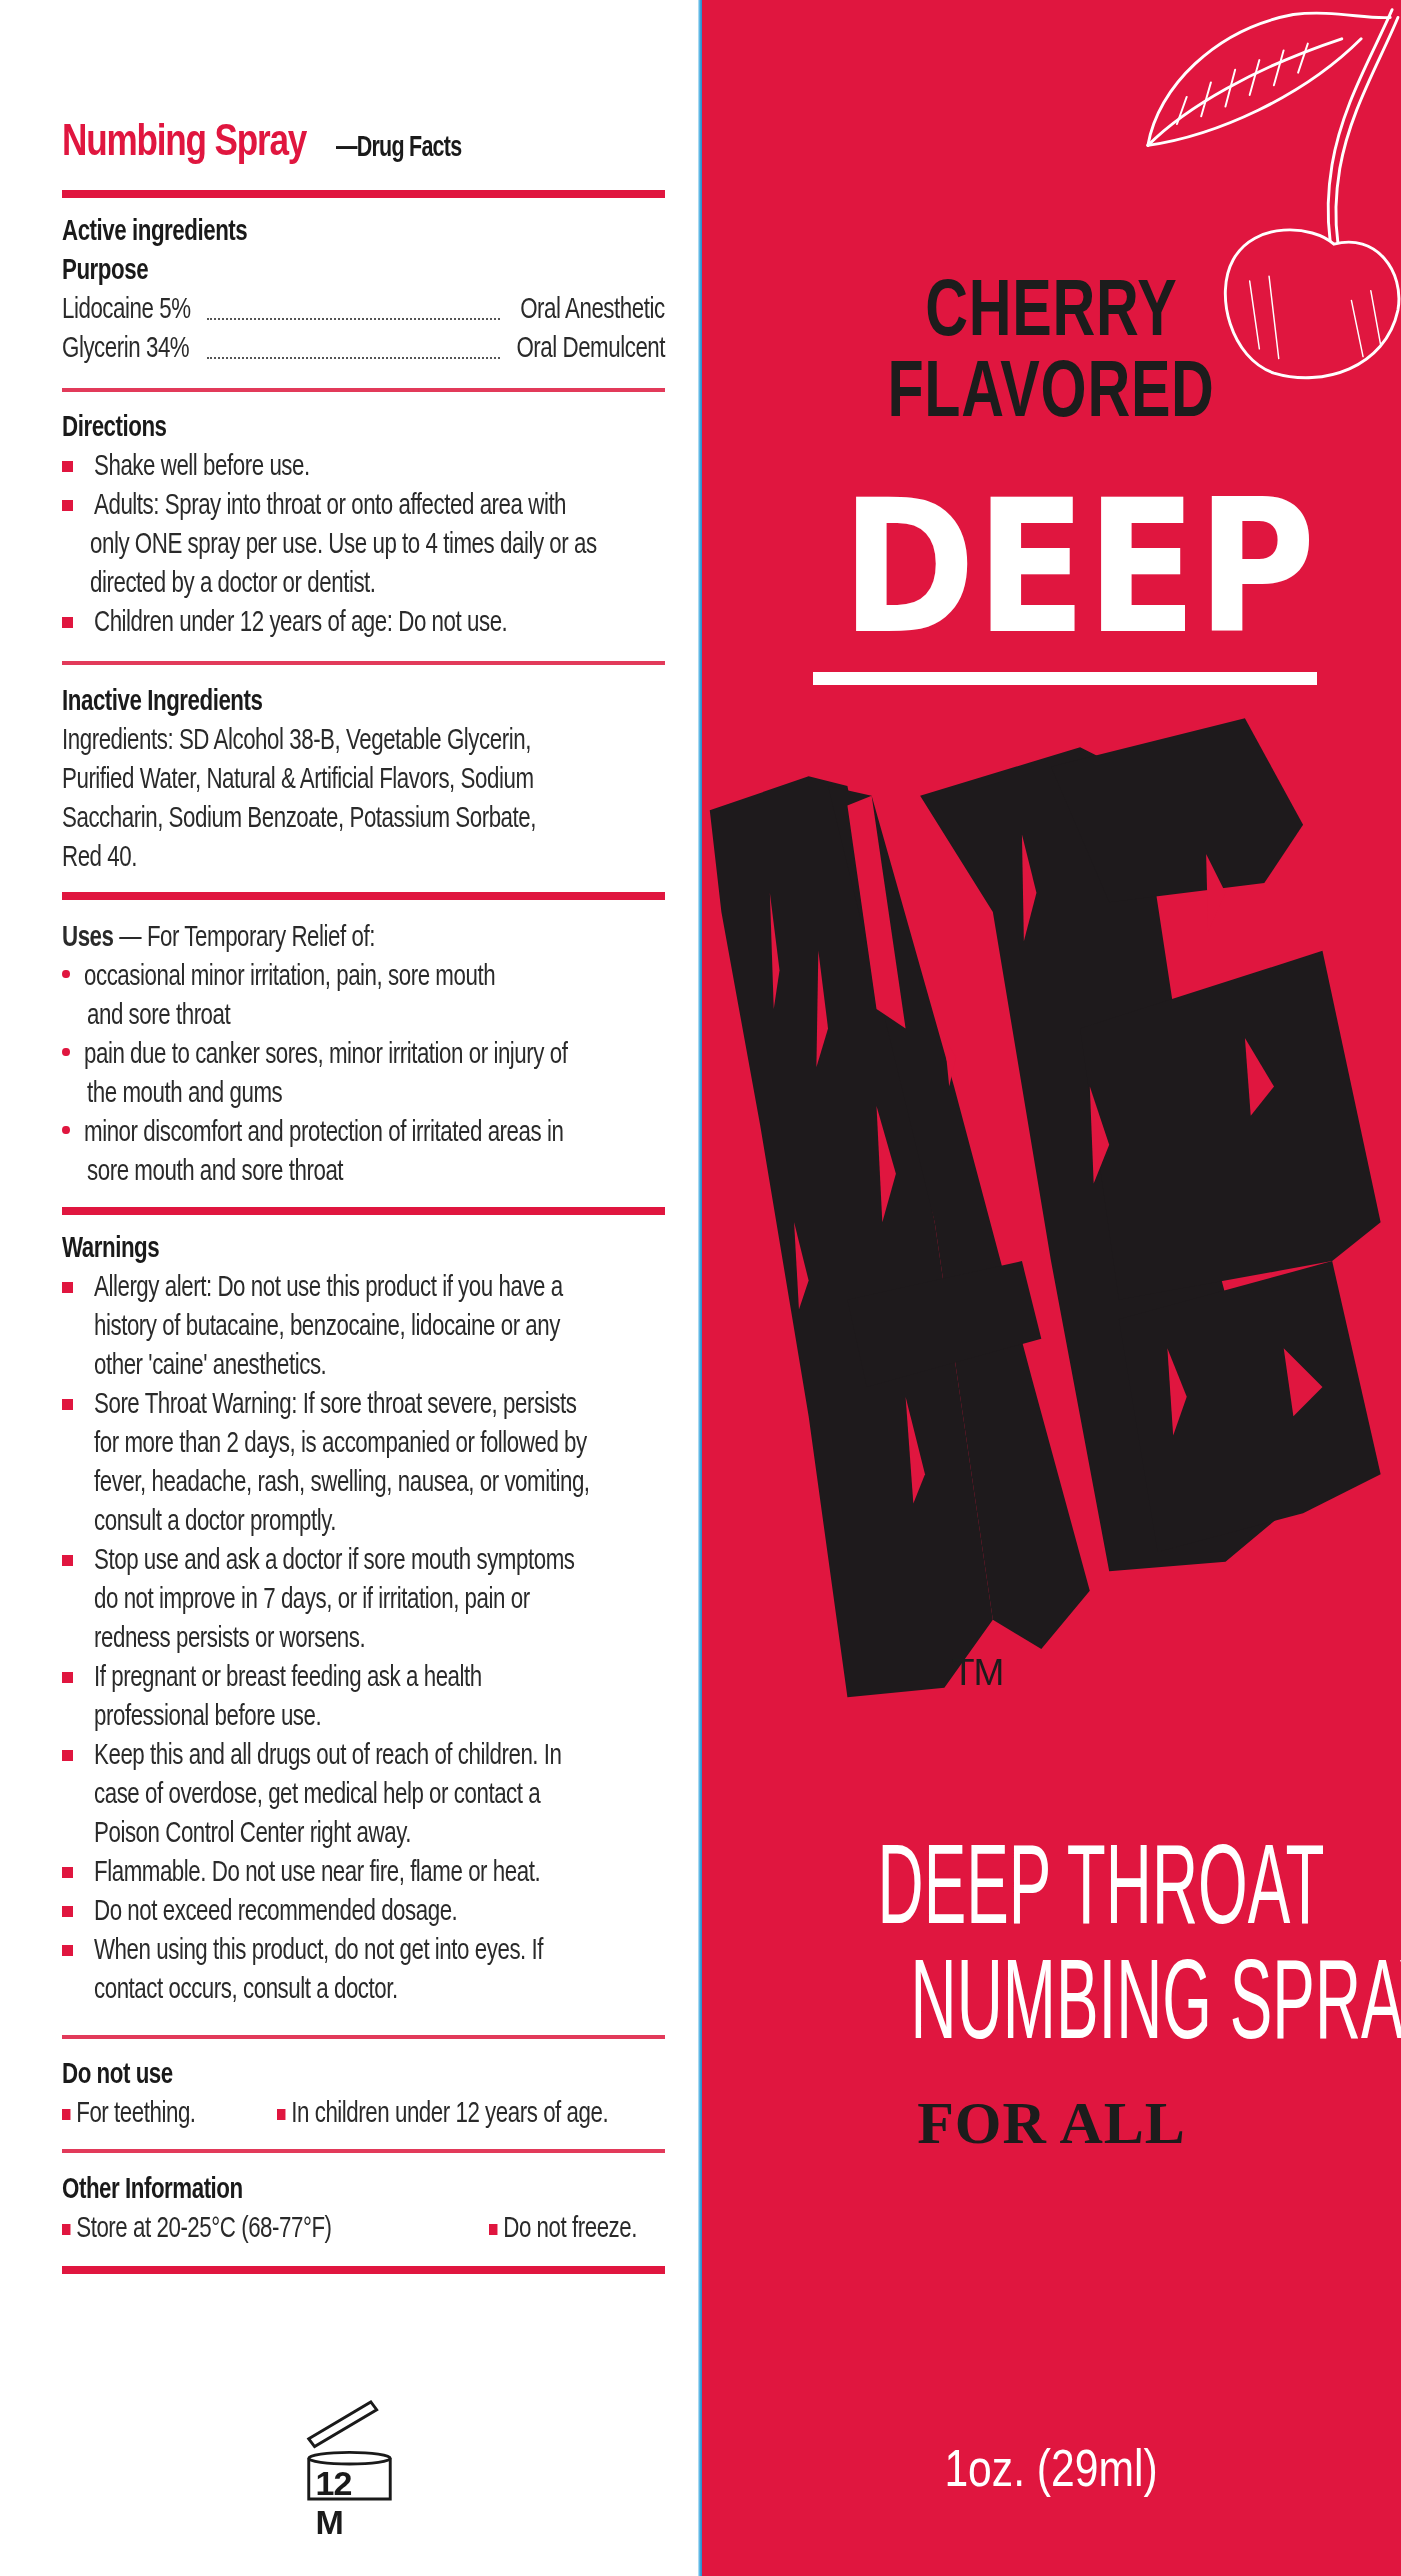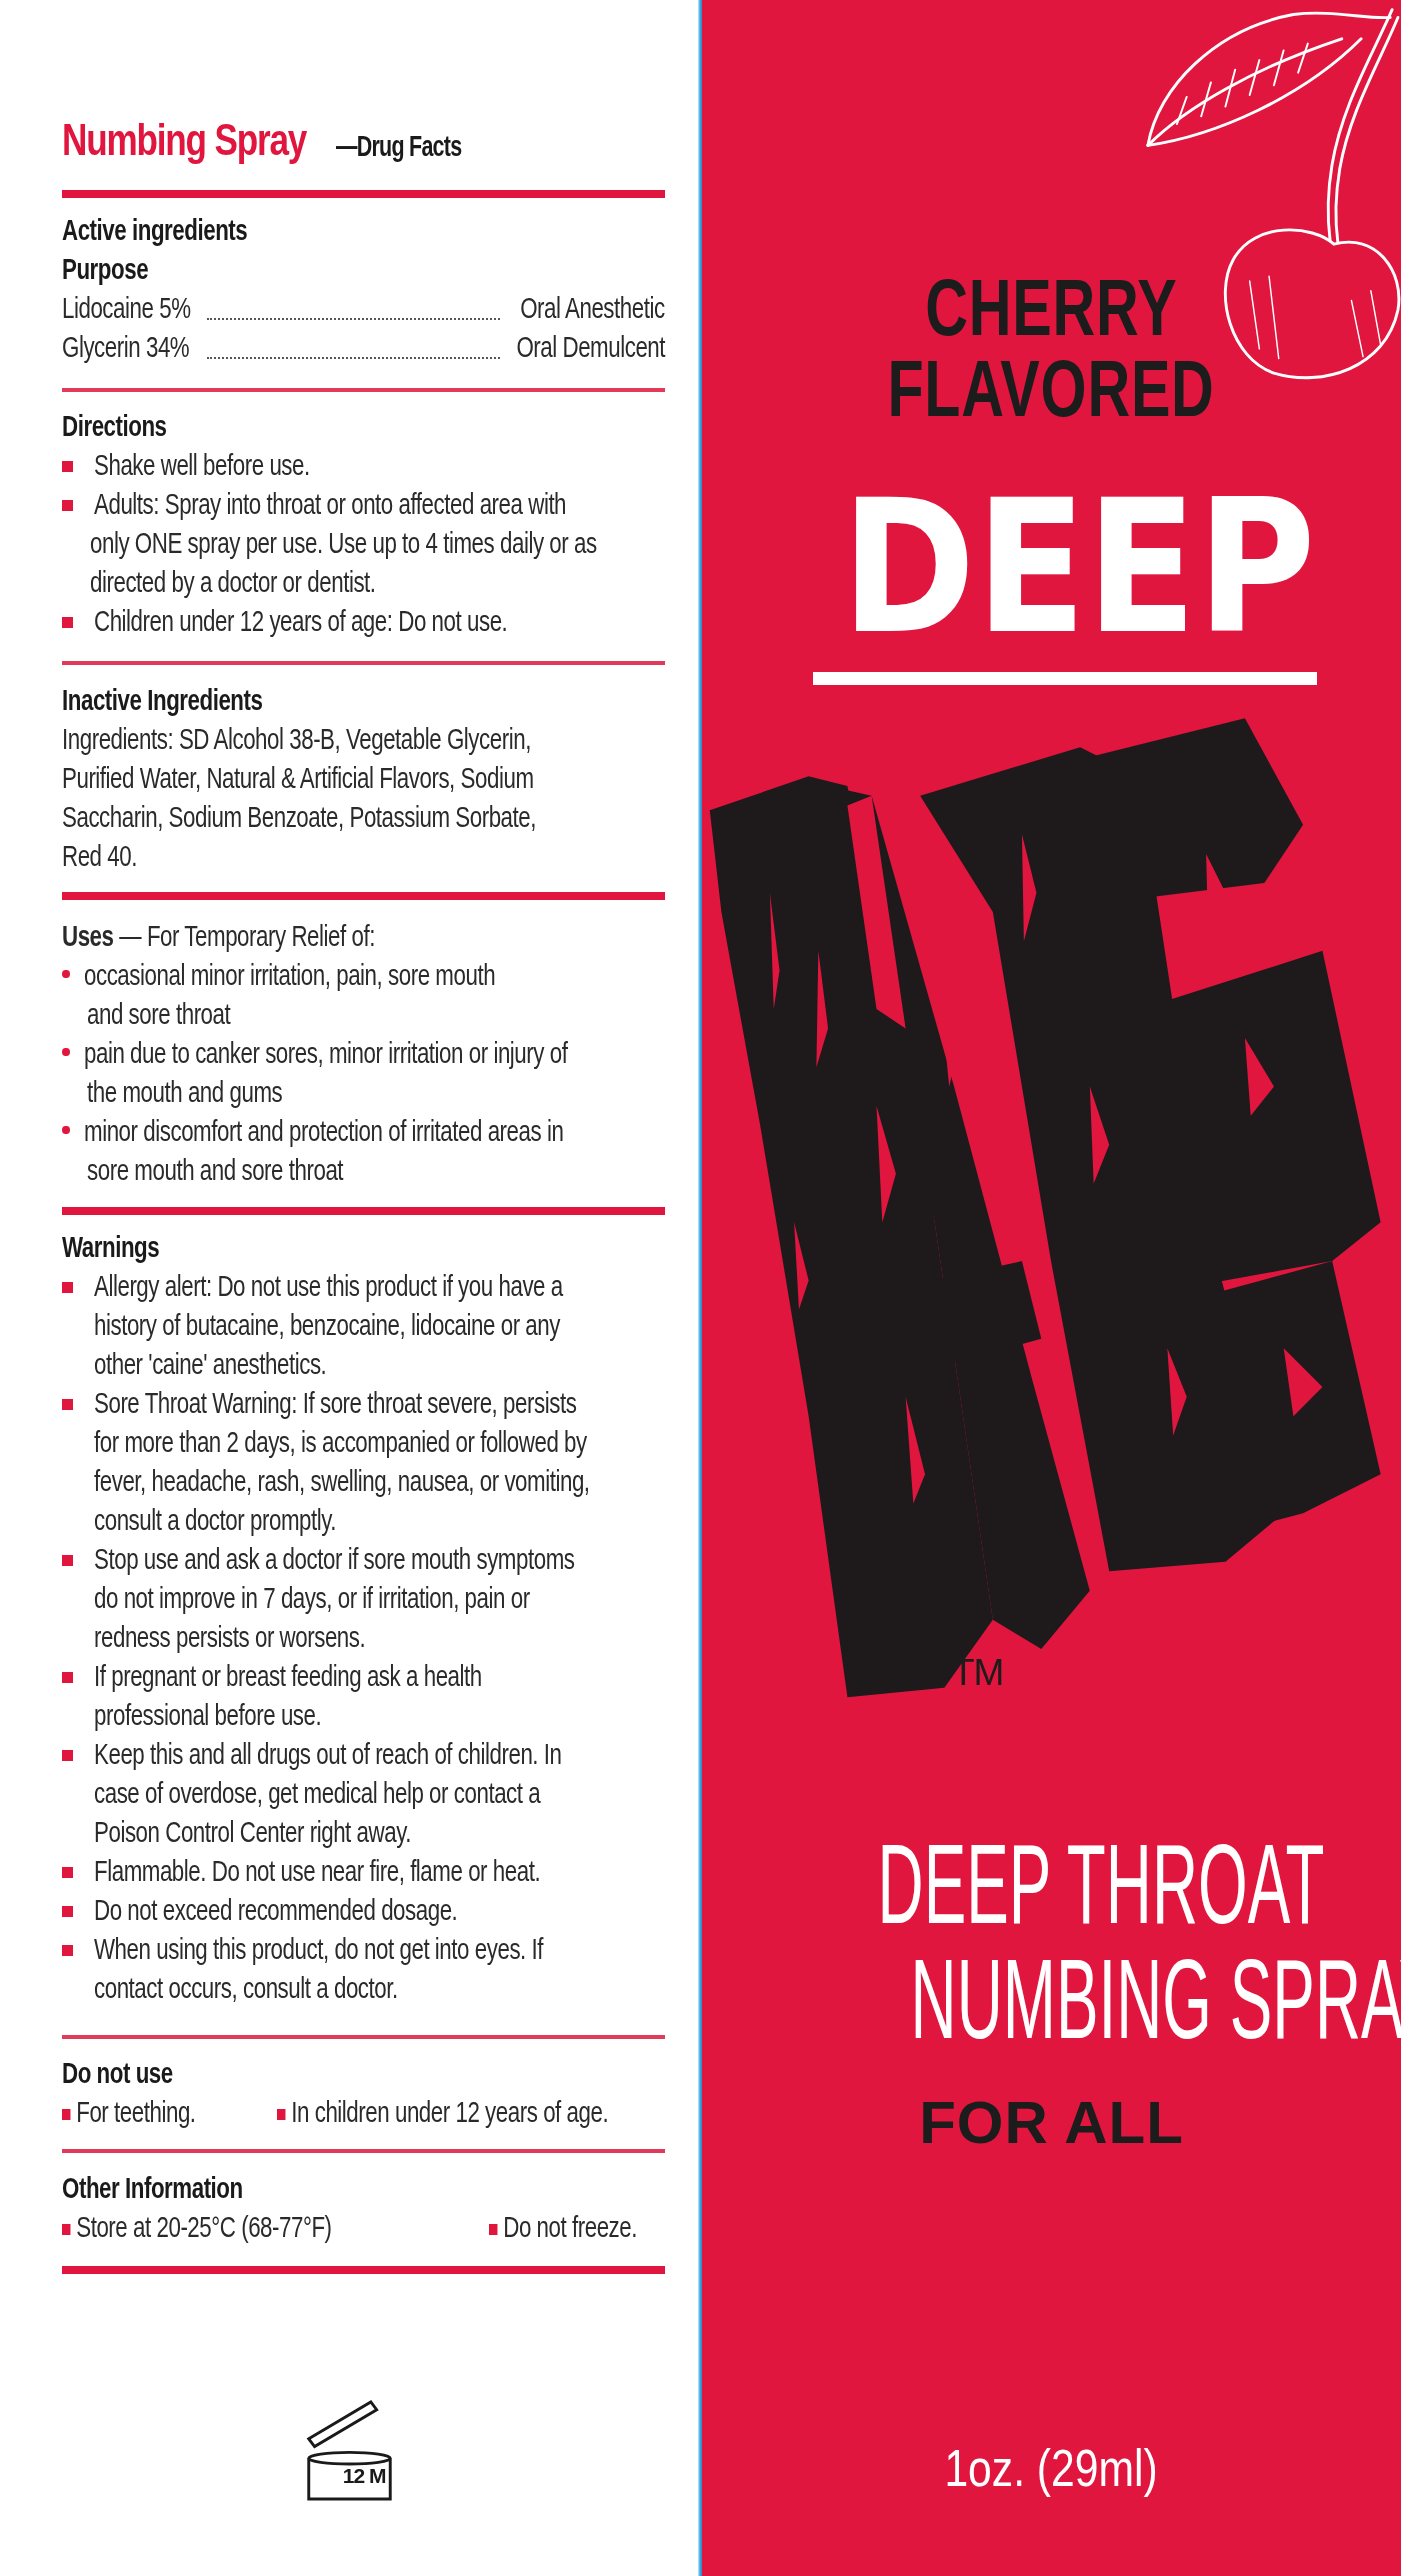--- a/index.html
+++ b/index.html
@@ -69,22 +69,22 @@
   }
   .sq {
     display: inline-block; width: 10.7px; height: 11.6px; background: #e0163f;
     margin-right: 7.8px; vertical-align: 1.9px;
   }
 
   .pao {
     position: absolute; left: 301px; top: 2396px; width: 97px; height: 107px;
   }
   .pao-label {
-    position: absolute; left: 14.5px; top: 68px; width: 70px; text-align: right;
-    font-weight: bold; font-size: 21px; color: #1a1a1a; letter-spacing: -1px;
+    position: absolute; left: 14.5px; top: 68px; width: 70px; text-align: left;
+    font-weight: bold; font-size: 34px; color: #1a1a1a; letter-spacing: -1px;
   }
 
   
   .cherry-title {
     position: absolute; left: 0; width: 699px; text-align: center;
     color: #1c1c1c; font-weight: bold; font-size: 80px; line-height: 80px;
     letter-spacing: 1px;
   }
   .cherry-title span {
     display: inline-block; transform: scaleX(0.74); transform-origin: center;
@@ -106,21 +106,21 @@
   }
   .product-line {
     position: absolute; left: 0; width: 699px; text-align: center;
     color: #ffffff; font-size: 114px; line-height: 114px; white-space: nowrap;
     font-family: "Liberation Sans", sans-serif;
   }
   .product-line span { display: inline-block; transform: scaleX(0.56); transform-origin: center; }
   .for-all {
     position: absolute; left: 0; width: 699px; top: 2093px; text-align: center;
     color: #1c1c1c; font-weight: bold; font-size: 60px; line-height: 60px;
-    font-family: Liberation Sans, sans-serif; letter-spacing: 1px;
+    font-family: Liberation Serif, serif; letter-spacing: 1px;
   }
   .net {
     position: absolute; left: 0; width: 699px; top: 2442px; text-align: center;
     color: #ffffff; font-size: 52px; line-height: 52px;
   }
   .net span { display: inline-block; transform: scaleX(0.82); transform-origin: center; }
   .cherry-art { position: absolute; left: 407px; top: 0; width: 292px; height: 407px; }
 </style>
 </head>
 <body>

